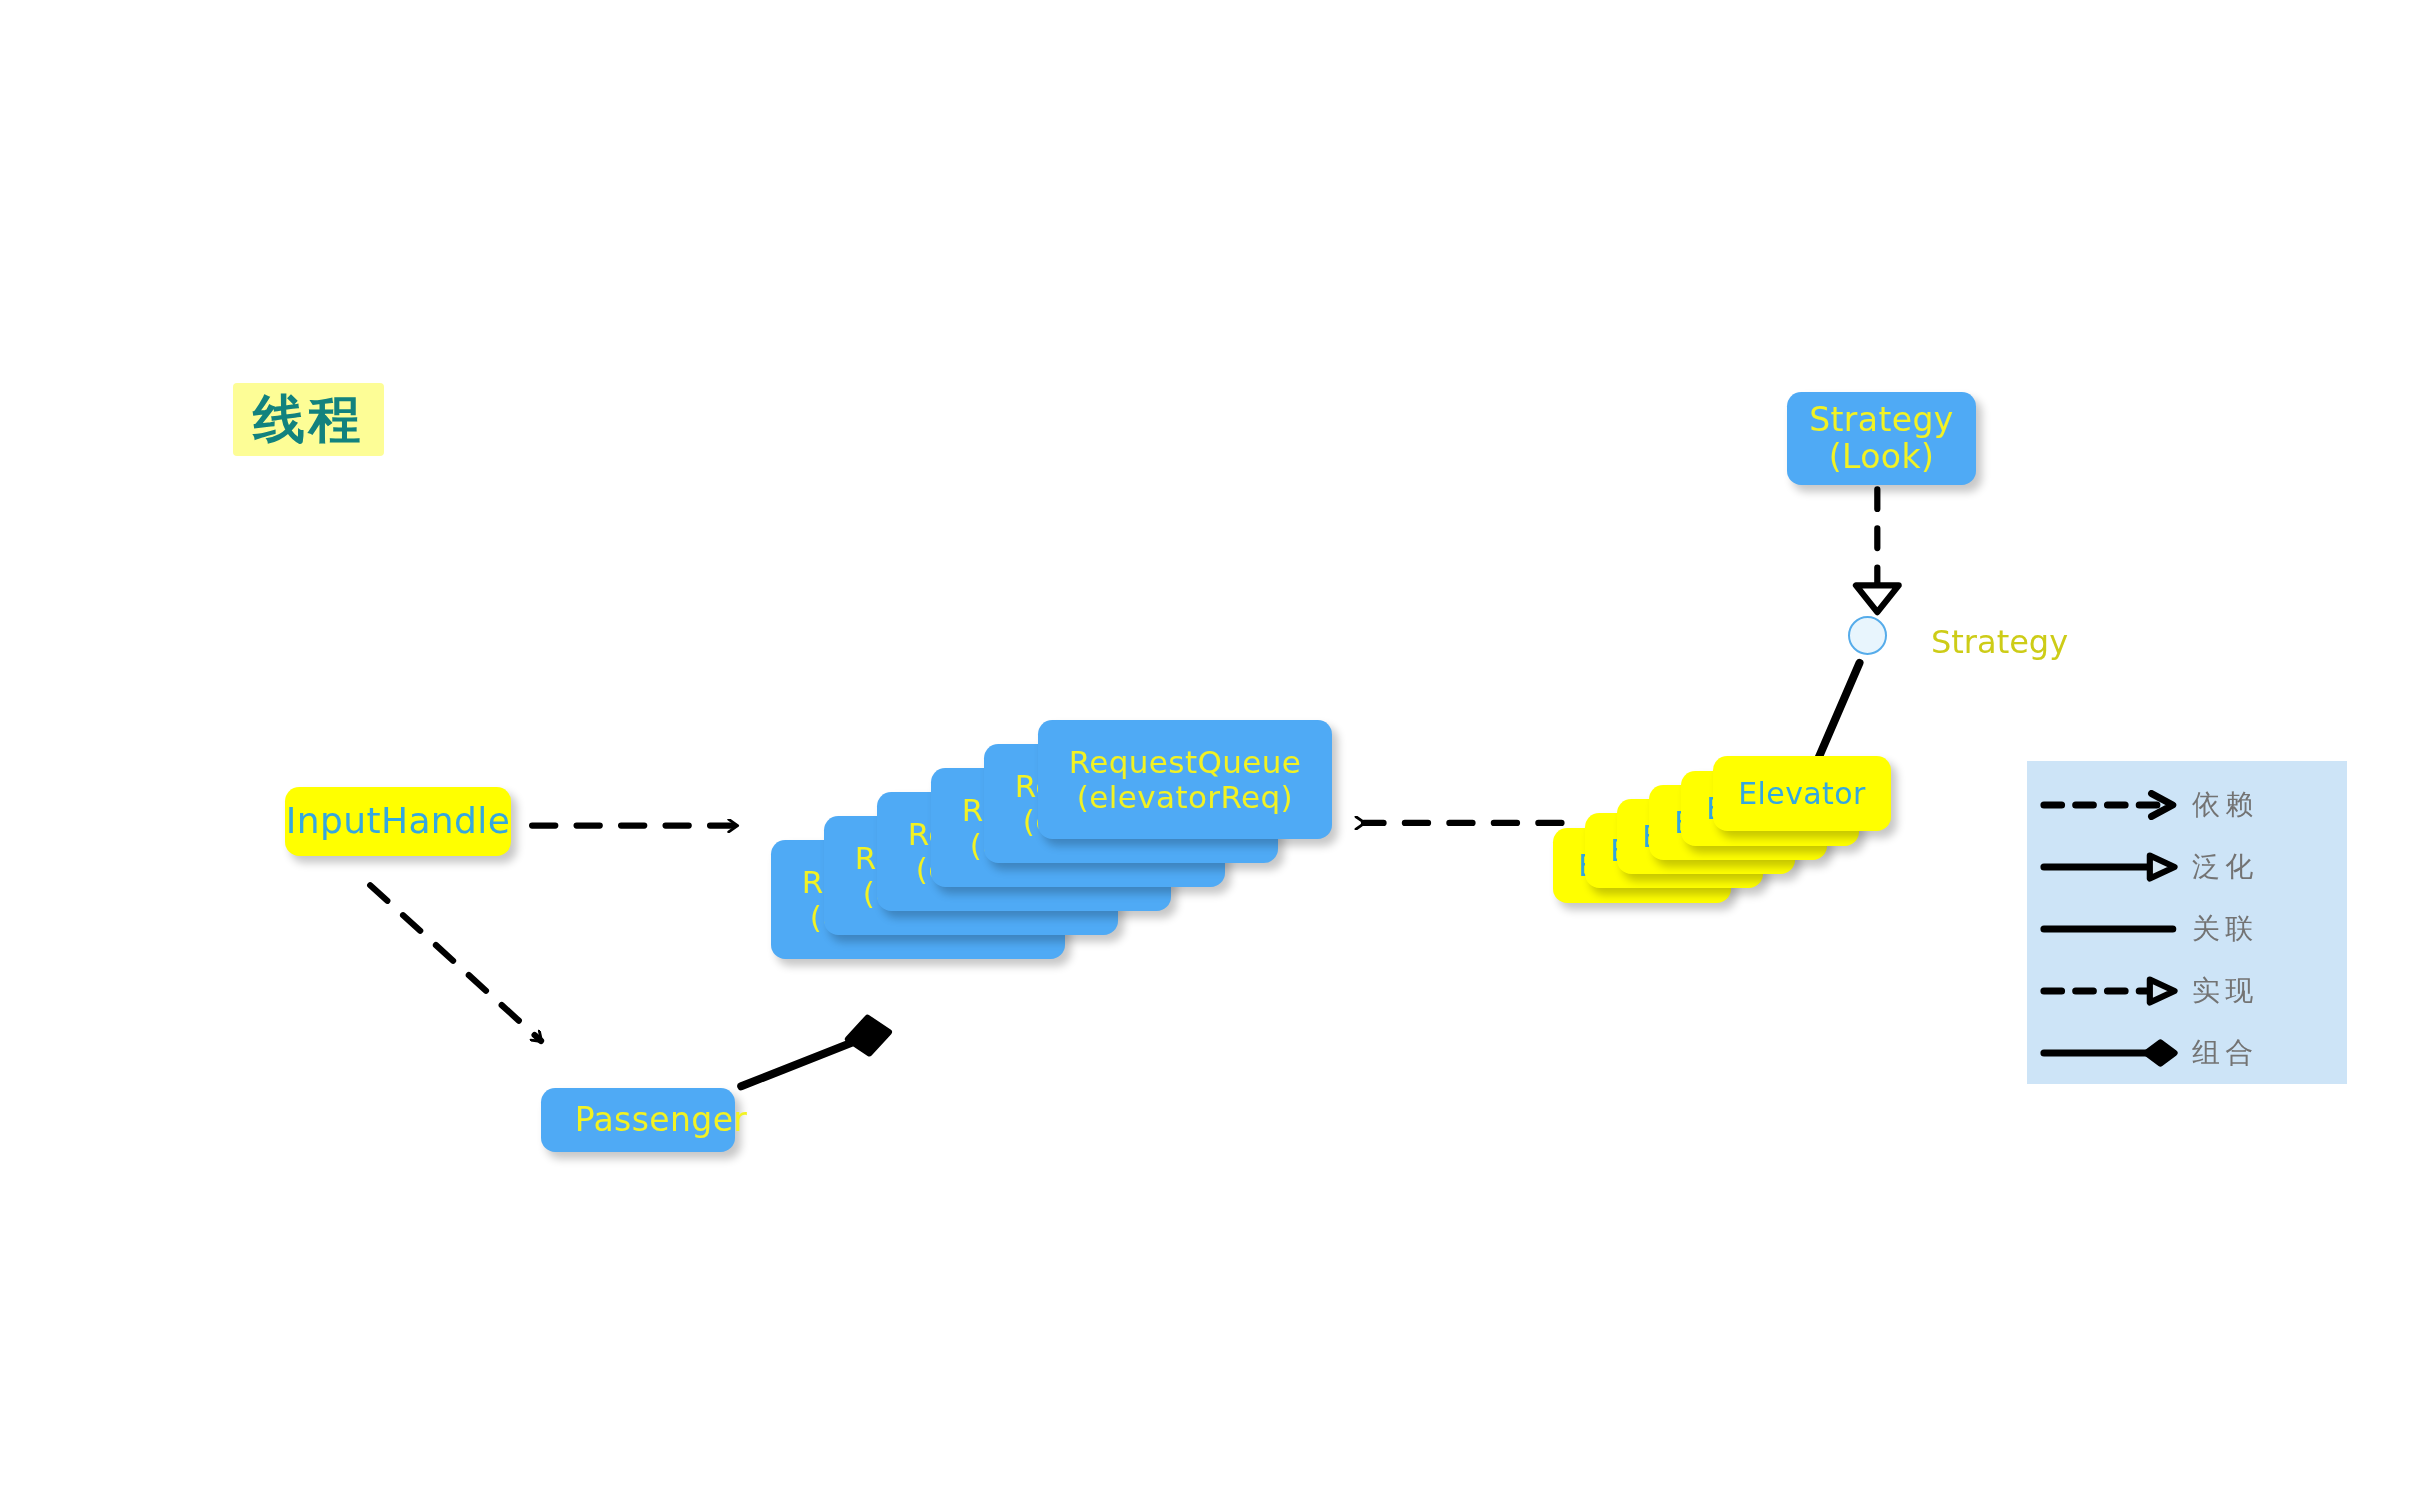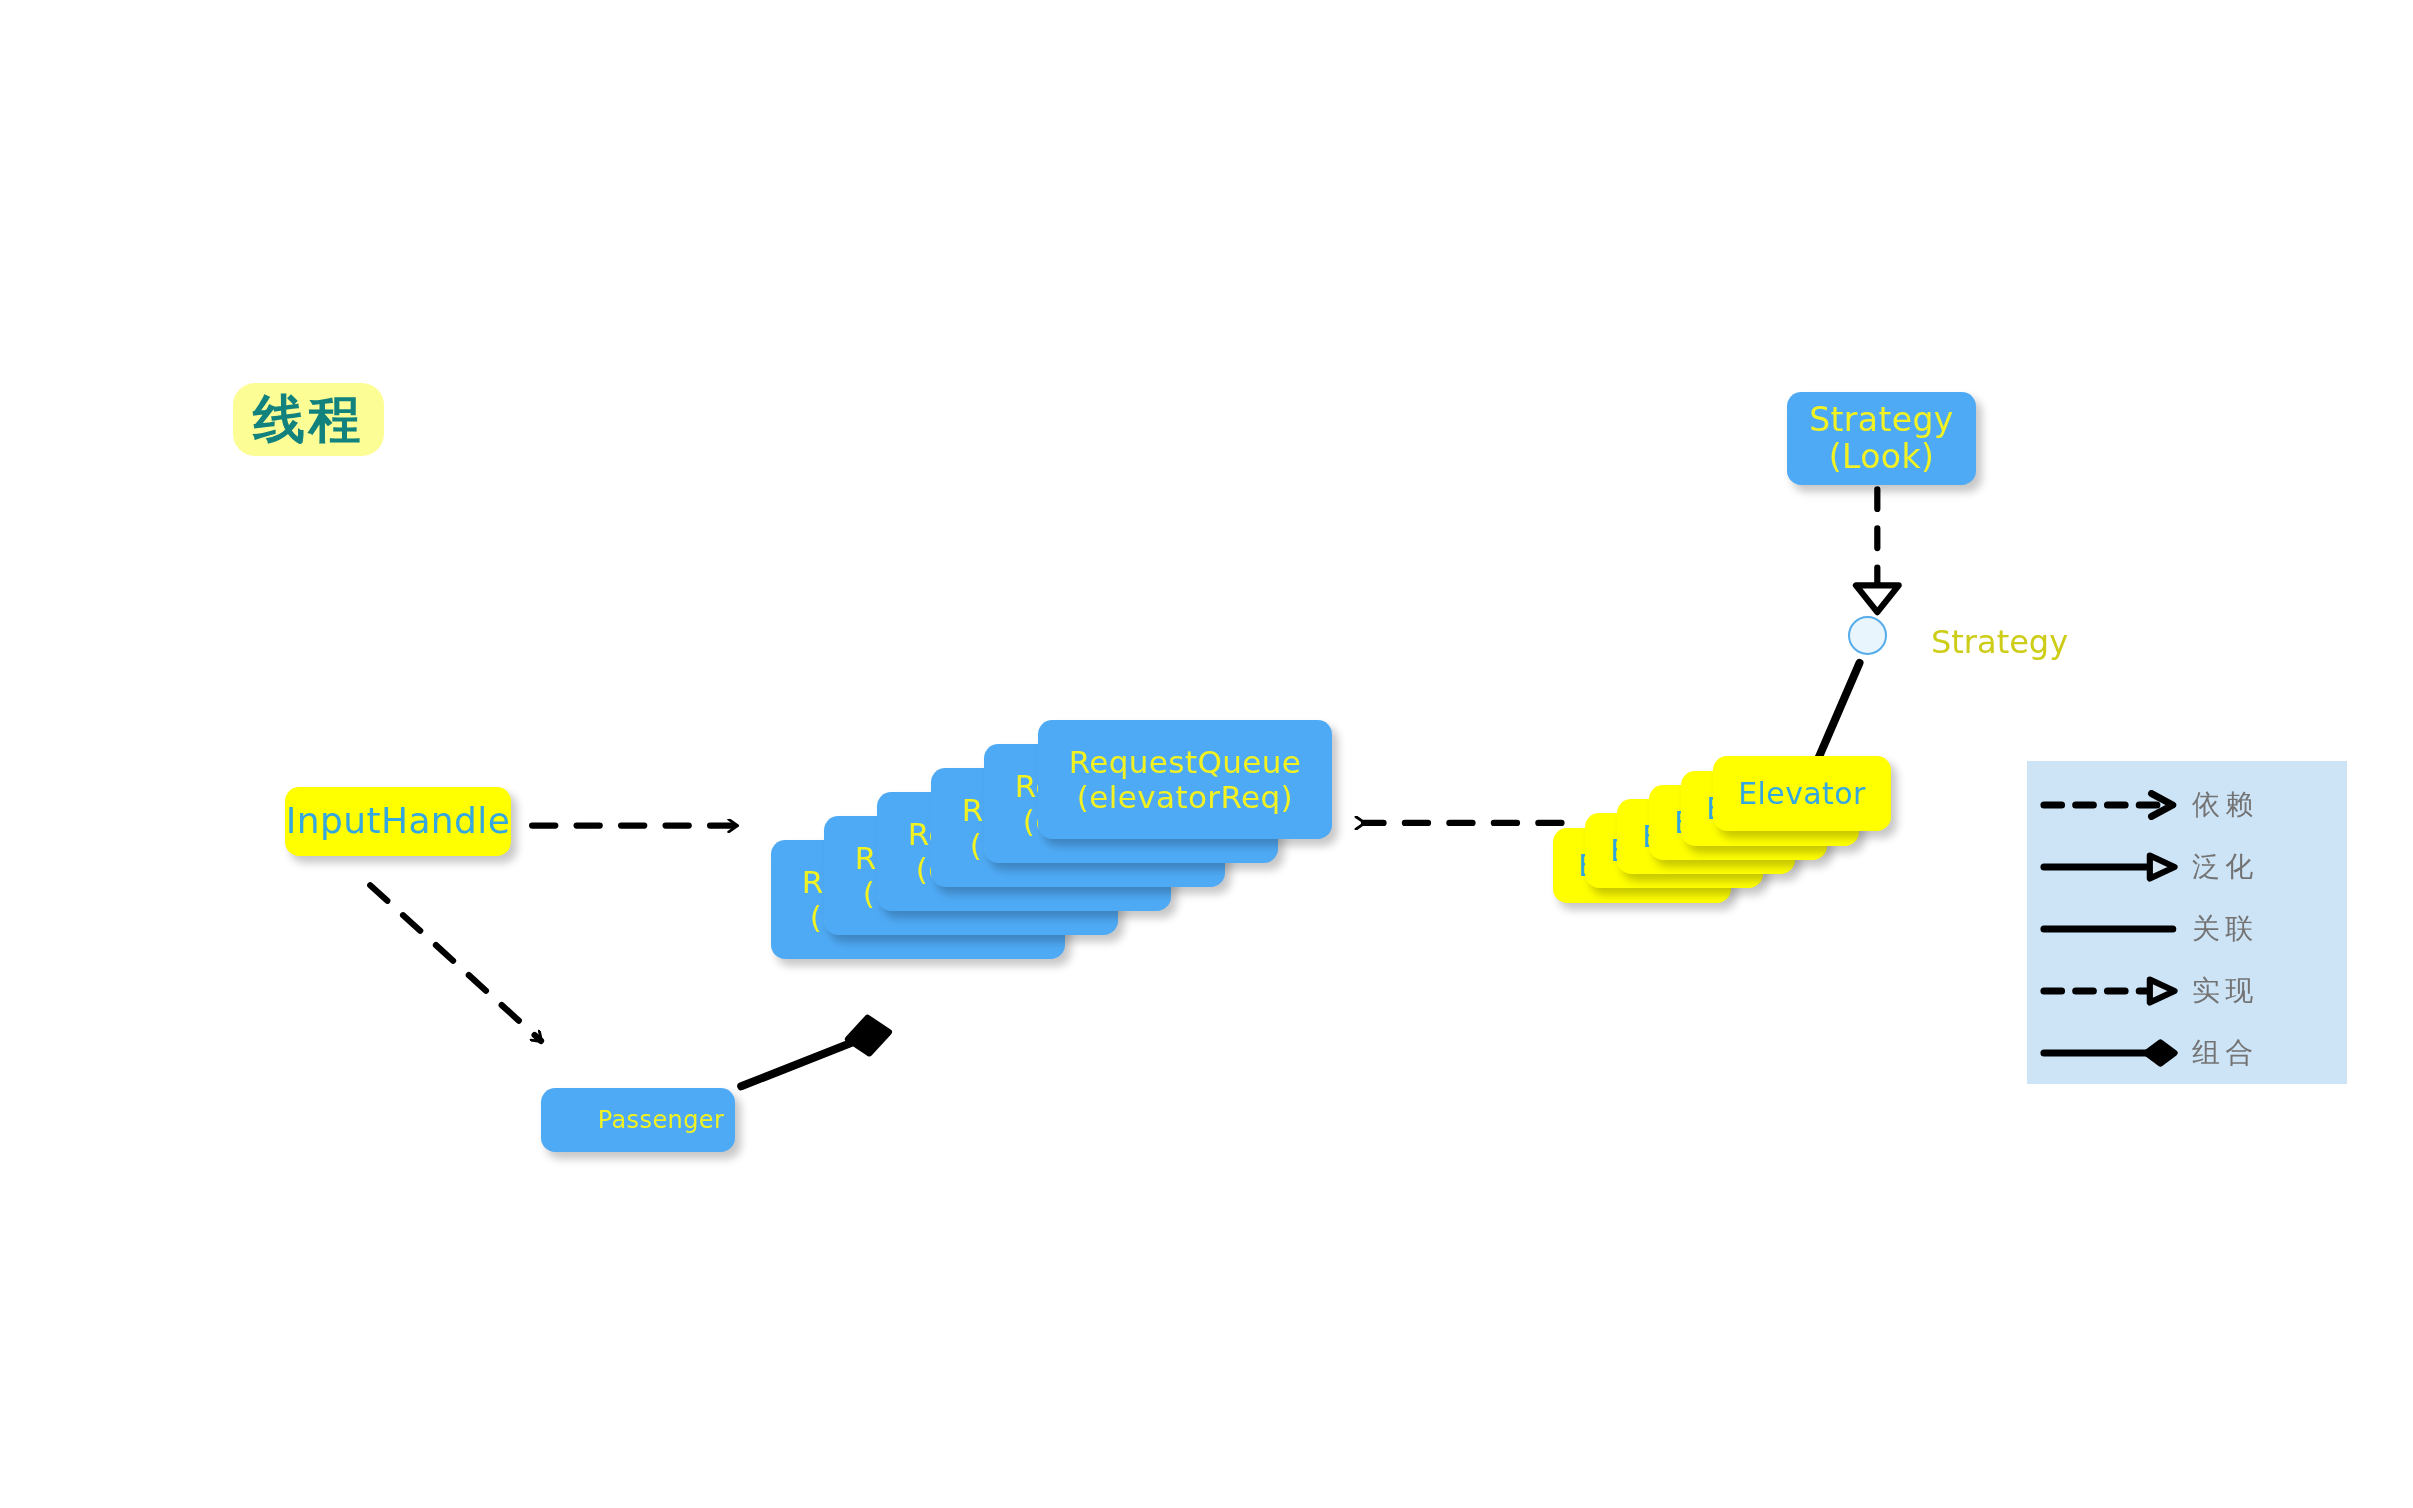--- a/index.html
+++ b/index.html
@@ -43,41 +43,41 @@
   .node .line { display: block; white-space: nowrap; }
 
   
   #title-badge {
     position: absolute;
     left: 233px;
     top: 383px;
     width: 151px;
     height: 73px;
     background: #FDFD96;
-    border-radius: 22px;
+    border-radius: 4px;
     display: flex;
     align-items: center;
     justify-content: center;
     color: #12827E;
     font-size: 52px;
     font-weight: 700;
     font-family: "DejaVu Sans", sans-serif;
     letter-spacing: 3.6px;
   }
 
   
   #node-inputhandle {
     left: 285px; top: 787px;
     width: 226px; height: 69px;
     font-size: 36px;
   }
   #node-passenger {
     left: 541px; top: 1088px;
     width: 194px; height: 64px;
-    font-size: 24px;
+    font-size: 33px;
     padding-left: 46px;
   }
   #node-strategy-look {
     left: 1787px; top: 392px;
     width: 189px; height: 93px;
     font-size: 33px;
   }
 
   
   .stack { position: absolute; }

